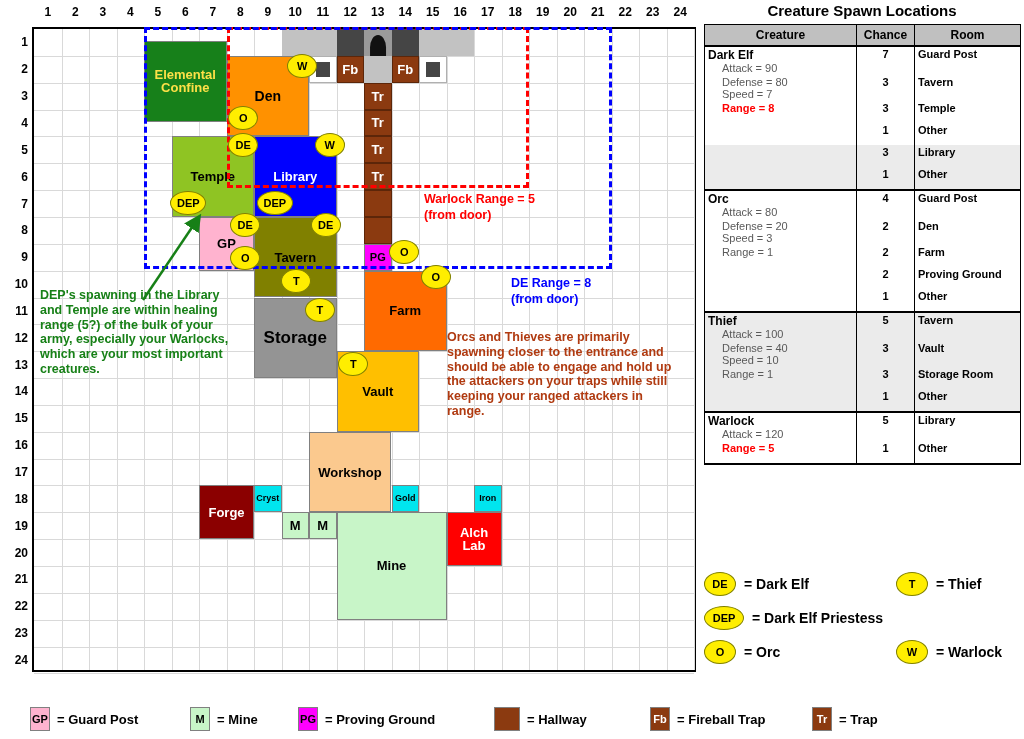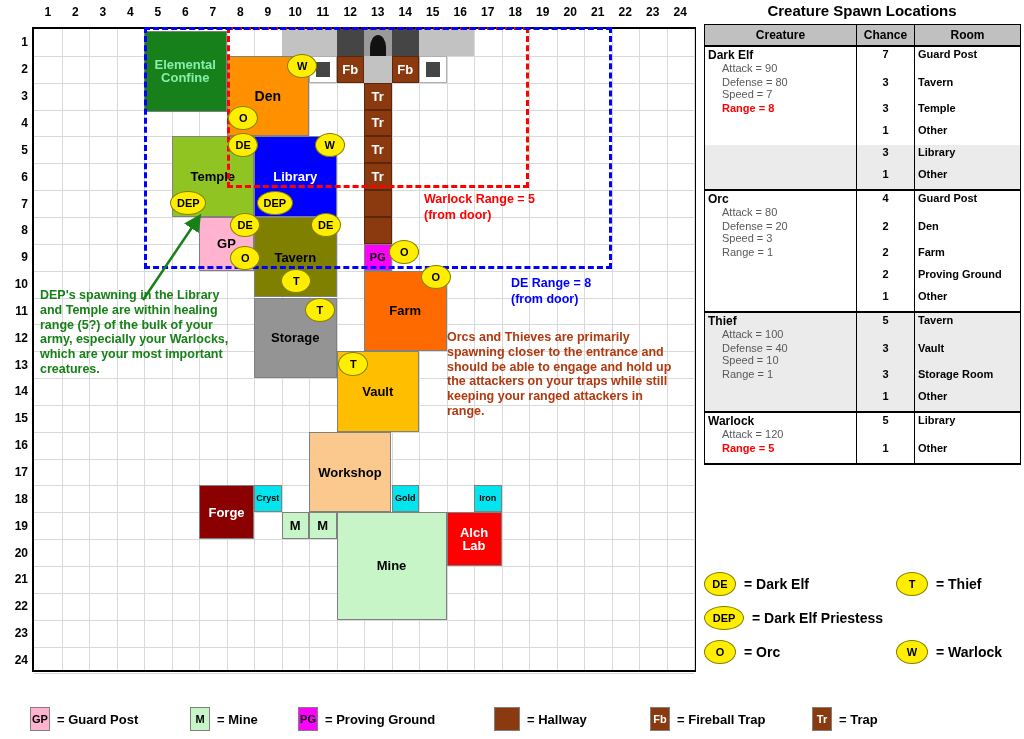--- a/index.html
+++ b/index.html
@@ -163,21 +163,21 @@
           <div style="position:absolute;left:22%;top:20%;width:56%;height:60%;background:#454545;"></div>
         </div>
         <div style="position: absolute; left: 304.5px; top: 28.85px; width: 27.5px; height: 26.85px; box-sizing: border-box; z-index: 7; background: rgb(139, 58, 16); border: 1px solid rgb(92, 38, 9); display: flex; align-items: center; justify-content: center; color: rgb(255, 255, 255); font-weight: bold; font-size: 13px;">Fb</div>
         <div style="position: absolute; left: 359.5px; top: 28.85px; width: 27.5px; height: 26.85px; box-sizing: border-box; z-index: 7; background: rgb(139, 58, 16); border: 1px solid rgb(92, 38, 9); display: flex; align-items: center; justify-content: center; color: rgb(255, 255, 255); font-weight: bold; font-size: 13px;">Fb</div>
         <div style="position: absolute; left: 332px; top: 55.7px; width: 27.5px; height: 26.85px; box-sizing: border-box; z-index: 6; background: rgb(139, 58, 16); border: 1px solid rgb(92, 38, 9); display: flex; align-items: center; justify-content: center; color: rgb(255, 255, 255); font-weight: bold; font-size: 13px;">Tr</div>
         <div style="position: absolute; left: 332px; top: 82.55px; width: 27.5px; height: 26.85px; box-sizing: border-box; z-index: 6; background: rgb(139, 58, 16); border: 1px solid rgb(92, 38, 9); display: flex; align-items: center; justify-content: center; color: rgb(255, 255, 255); font-weight: bold; font-size: 13px;">Tr</div>
         <div style="position: absolute; left: 332px; top: 109.4px; width: 27.5px; height: 26.85px; box-sizing: border-box; z-index: 6; background: rgb(139, 58, 16); border: 1px solid rgb(92, 38, 9); display: flex; align-items: center; justify-content: center; color: rgb(255, 255, 255); font-weight: bold; font-size: 13px;">Tr</div>
         <div style="position: absolute; left: 332px; top: 136.25px; width: 27.5px; height: 26.85px; box-sizing: border-box; z-index: 6; background: rgb(139, 58, 16); border: 1px solid rgb(92, 38, 9); display: flex; align-items: center; justify-content: center; color: rgb(255, 255, 255); font-weight: bold; font-size: 13px;">Tr</div>
         <div style="position: absolute; left: 332px; top: 163.1px; width: 27.5px; height: 26.85px; box-sizing: border-box; z-index: 6; background: rgb(139, 58, 16); border: 1px solid rgb(92, 38, 9); display: flex; align-items: center; justify-content: center; color: rgb(255, 255, 255); font-weight: bold; font-size: 13px;"></div>
         <div style="position: absolute; left: 332px; top: 189.95px; width: 27.5px; height: 26.85px; box-sizing: border-box; z-index: 6; background: rgb(139, 58, 16); border: 1px solid rgb(92, 38, 9); display: flex; align-items: center; justify-content: center; color: rgb(255, 255, 255); font-weight: bold; font-size: 13px;"></div>
-        <div class="room" style="position: absolute; left: 112px; top: 4px; width: 82.5px; height: 80.55px; box-sizing: border-box; z-index: 8; background: rgb(23, 128, 26); color: #86efac; font-size: 13px; border: 1px solid rgb(128, 128, 128); display: flex; align-items: center; justify-content: center;">
+        <div class="room" style="position: absolute; left: 112px; top: 14px; width: 82.5px; height: 80.55px; box-sizing: border-box; z-index: 8; background: rgb(23, 128, 26); color: #fde047; font-size: 13px; border: 1px solid rgb(128, 128, 128); display: flex; align-items: center; justify-content: center;">
           <span style="white-space: pre-line;">Elemental
 Confine</span>
         </div>
         <div class="room" style="position: absolute; left: 194.5px; top: 28.85px; width: 82.5px; height: 80.55px; box-sizing: border-box; z-index: 8; background: rgb(255, 145, 0); color: rgb(0, 0, 0); font-size: 14px; border: 1px solid rgb(128, 128, 128); display: flex; align-items: center; justify-content: center;">
           <span style="white-space: pre-line;">Den</span>
         </div>
         <div class="room" style="position: absolute; left: 139.5px; top: 109.4px; width: 82.5px; height: 80.55px; box-sizing: border-box; z-index: 8; background: rgb(143, 196, 35); color: rgb(0, 0, 0); font-size: 13px; border: 1px solid rgb(128, 128, 128); display: flex; align-items: center; justify-content: center;">
           <span style="white-space: pre-line;">Temple</span>
         </div>
         <div class="room" style="position: absolute; left: 222px; top: 109.4px; width: 82.5px; height: 80.55px; box-sizing: border-box; z-index: 8; background: rgb(0, 0, 255); color: rgb(255, 255, 255); font-size: 13px; border: 1px solid rgb(128, 128, 128); display: flex; align-items: center; justify-content: center;">
@@ -188,21 +188,21 @@
         </div>
         <div class="room" style="position: absolute; left: 222px; top: 189.95px; width: 82.5px; height: 80.55px; box-sizing: border-box; z-index: 8; background: rgb(128, 128, 0); color: rgb(0, 0, 0); font-size: 13px; border: 1px solid rgb(128, 128, 128); display: flex; align-items: center; justify-content: center;">
           <span style="white-space: pre-line;">Tavern</span>
         </div>
         <div class="room" style="position: absolute; left: 332px; top: 216.8px; width: 27.5px; height: 26.85px; box-sizing: border-box; z-index: 8; background: rgb(255, 0, 255); color: rgb(0, 0, 0); font-size: 11px; border: 1px solid rgb(128, 128, 128); display: flex; align-items: center; justify-content: center;">
           <span style="white-space: pre-line;">PG</span>
         </div>
         <div class="room" style="position: absolute; left: 332px; top: 243.65px; width: 82.5px; height: 80.55px; box-sizing: border-box; z-index: 8; background: rgb(255, 106, 0); color: rgb(0, 0, 0); font-size: 13px; border: 1px solid rgb(128, 128, 128); display: flex; align-items: center; justify-content: center;">
           <span style="white-space: pre-line;">Farm</span>
         </div>
-        <div class="room" style="position: absolute; left: 222px; top: 270.5px; width: 82.5px; height: 80.55px; box-sizing: border-box; z-index: 8; background: rgb(148, 148, 148); color: rgb(0, 0, 0); font-size: 13px; border: 1px solid rgb(128, 128, 128); display: flex; align-items: center; justify-content: center;">
+        <div class="room" style="position: absolute; left: 222px; top: 270.5px; width: 82.5px; height: 80.55px; box-sizing: border-box; z-index: 8; background: rgb(148, 148, 148); color: rgb(0, 0, 0); font-size: 17px; border: 1px solid rgb(128, 128, 128); display: flex; align-items: center; justify-content: center;">
           <span style="white-space: pre-line;">Storage</span>
         </div>
         <div class="room" style="position: absolute; left: 304.5px; top: 324.2px; width: 82.5px; height: 80.55px; box-sizing: border-box; z-index: 8; background: rgb(255, 191, 0); color: rgb(0, 0, 0); font-size: 13px; border: 1px solid rgb(128, 128, 128); display: flex; align-items: center; justify-content: center;">
           <span style="white-space: pre-line;">Vault</span>
         </div>
         <div class="room" style="position: absolute; left: 277px; top: 404.75px; width: 82px; height: 80.55px; box-sizing: border-box; z-index: 8; background: rgb(251, 201, 142); color: rgb(0, 0, 0); font-size: 13px; border: 1px solid rgb(128, 128, 128); display: flex; align-items: center; justify-content: center;">
           <span style="white-space: pre-line;">Workshop</span>
         </div>
         <div class="room" style="position: absolute; left: 167px; top: 458.45px; width: 55px; height: 53.7px; box-sizing: border-box; z-index: 8; background: rgb(139, 0, 0); color: rgb(255, 255, 255); font-size: 13px; border: 1px solid rgb(128, 128, 128); display: flex; align-items: center; justify-content: center;">
           <span style="white-space: pre-line;">Forge</span>

